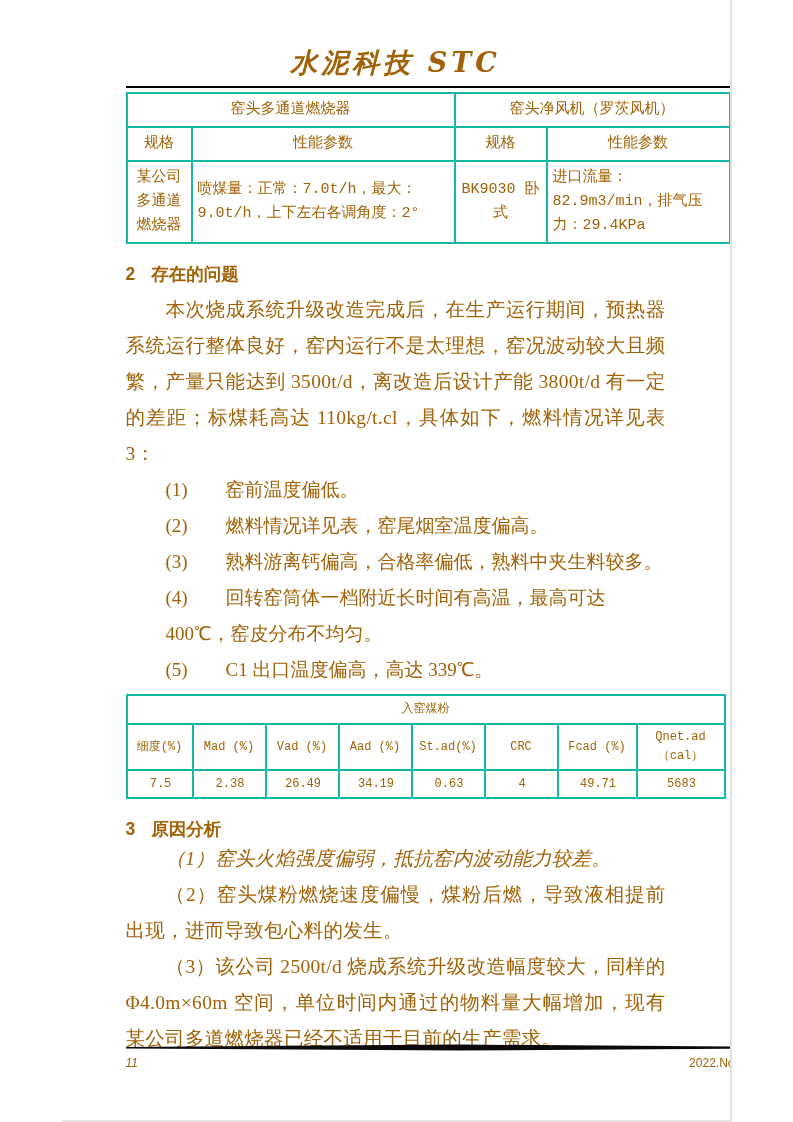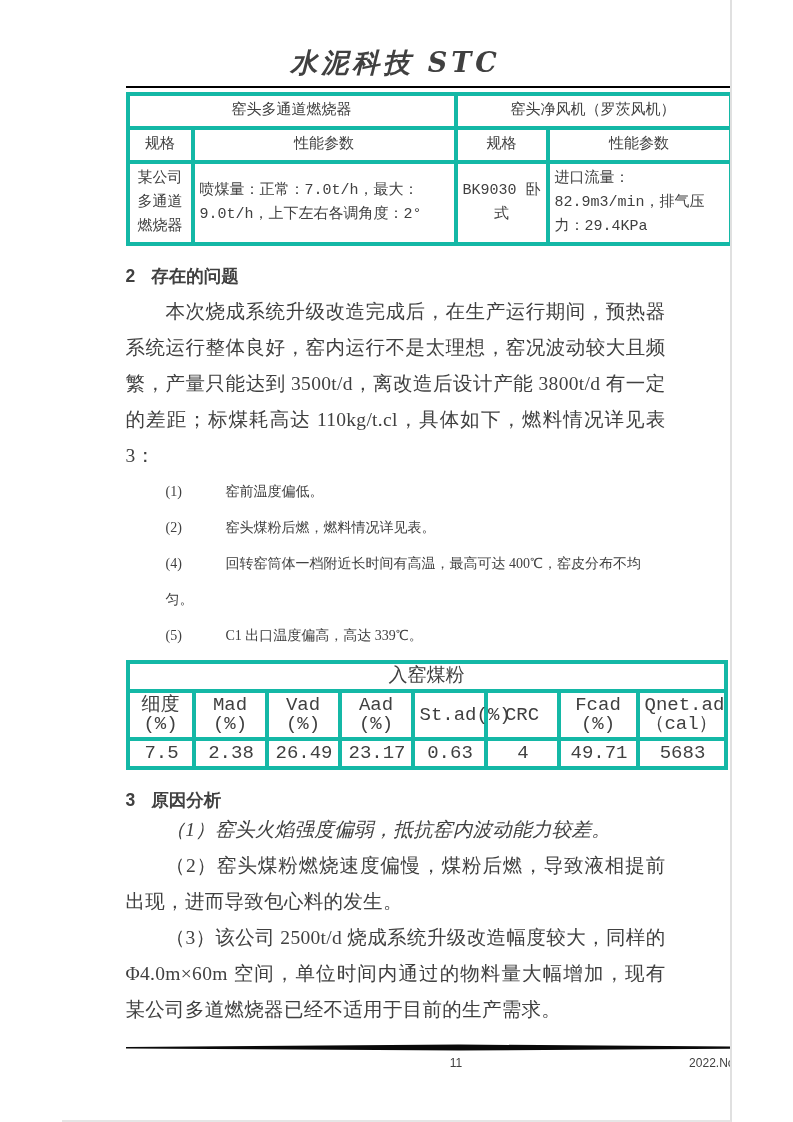--- a/index.html
+++ b/index.html
@@ -1,19 +1,19 @@
 <!DOCTYPE html>
 <html><head>
 <meta charset="utf-8">
 <style>
   * { margin:0; padding:0; box-sizing:border-box; }
   html,body { background:#ffffff; }
   .page {
     position:relative; width:670px; height:1122px; margin:0 auto;
-    background:#ffffff; color:#404040;
+    background:#ffffff; color:#a16207;
     border-right:2px solid #e0e0e0; border-bottom:2px solid #e6e6e6;
     font-family:"Liberation Serif", serif;
     overflow:hidden;
   }
   .content { padding:46px 64px 0 64px; }
 
   
   .journal-title {
     text-align:center; font-size:27px; font-weight:bold; font-style:italic;
     letter-spacing:4px; line-height:34px;
@@ -31,52 +31,52 @@
     font-family:"Liberation Sans", sans-serif;
   }
   .sec-heading .sec-num { display:inline-block; margin-right:16px; }
 
   
   table {
     border-collapse:collapse; table-layout:fixed; margin:4px auto 0 auto;
     font-size:15px; line-height:24px;
     font-family:"Liberation Mono", "Liberation Serif", monospace;
   }
-  td { border:4px solid #14b8a6; text-align:center; vertical-align:middle; padding:3px 5px; }
+  td { border:2px solid #14b8a6; text-align:center; vertical-align:middle; padding:3px 5px; }
   table.t2 { width:603px; border:2px solid #000; }
   table.t2 td.left-text { text-align:left; }
   table.t2 tr.hdr1 td { height:34px; }
   table.t2 tr.hdr2 td { height:34px; }
   table.t2 tr.data td { height:82px; }
-  table.t3 { width:598px; border:2px solid #000; margin-top:6px; font-size:19px; line-height:19px; }
+  table.t3 { width:598px; border:2px solid #000; margin-top:6px; font-size:12px; line-height:19px; }
   table.t3 tr.span td { height:29px; }
   table.t3 tr.hdr td { height:42px; }
   table.t3 tr.vals td { height:28px;padding-left:7px; }
 
   
   .para {
     font-size:19.5px; line-height:36px; text-align:justify;
     letter-spacing:0.3px;
   }
   .para.first { margin-top:6px; }
   .indent { text-indent:40px; }
-  .list2 { font-size:14px; line-height:36px; padding-left:40px; }
+  .list2 { font-size:19px; line-height:36px; padding-left:40px; }
   .list2 .li-num { display:inline-block; min-width:60px; }
   .sec3-wrap .para { margin-top:0; }
   .sec3-wrap .para + .para { margin-top:0; }
   .mt8 { margin-top:8px;font-style:italic; }
 
   
   .footer { position:absolute; left:64px; top:1044px; width:665px; }
   .footer-rule-svg { display:block; width:665px; height:8px; }
   .footer-row {
     position:relative; margin-top:2px; height:18px;
     font-family:"Liberation Sans", sans-serif; font-size:12px; line-height:18px;
   }
-  .footer-row .page-num { position:absolute; left:0; right:4px; text-align:center; }
+  .footer-row .page-num { position:absolute; left:0; right:4px; text-align:left;font-style:italic; }
   .footer-row .issue { position:absolute; right:46px; }
 </style>
 </head>
 <body>
 
 <div class="page">
   <div class="content">
 
     <div class="journal-title">水泥科技 STC</div>
     <div class="header-rule"></div>
@@ -110,21 +110,22 @@
     </table>
 
     <div class="sec-heading">
       <span class="sec-num">2</span><span>存在的问题</span>
     </div>
 
     <p class="para first indent">本次烧成系统升级改造完成后，在生产运行期间，预热器系统运行整体良好，窑内运行不是太理想，窑况波动较大且频繁，产量只能达到 3500t/d，离改造后设计产能 3800t/d 有一定的差距；标煤耗高达 110kg/t.cl，具体如下，燃料情况详见表 3：</p>
 
     <div>
       <p class="list2"><span class="li-num">(1)</span><span>窑前温度偏低。</span></p>
-      <p class="list2"><span class="li-num">(2)</span><span>窑头煤粉后燃，燃料情况详见表。</span></p>
+      <p class="list2"><span class="li-num">(2)</span><span>燃料情况详见表，窑尾烟室温度偏高。</span></p>
+      <p class="list2"><span class="li-num">(3)</span><span>熟料游离钙偏高，合格率偏低，熟料中夹生料较多。</span></p>
       <p class="list2"><span class="li-num">(4)</span><span>回转窑筒体一档附近长时间有高温，最高可达 400℃，窑皮分布不均匀。</span></p>
       <p class="list2"><span class="li-num">(5)</span><span>C1 出口温度偏高，高达 339℃。</span></p>
     </div>
 
 
     <table class="t3">
       <colgroup>
           <col style="width:66px">
           <col style="width:73px">
           <col style="width:73px">
@@ -145,21 +146,21 @@
           <td>Aad (%)</td>
           <td>St.ad(%)</td>
           <td>CRC</td>
           <td>Fcad (%)</td>
           <td>Qnet.ad（cal）</td>
         </tr>
         <tr class="vals">
           <td>7.5</td>
           <td>2.38</td>
           <td>26.49</td>
-          <td>23.17</td>
+          <td>34.19</td>
           <td>0.63</td>
           <td>4</td>
           <td>49.71</td>
           <td>5683</td>
         </tr>
       </tbody>
     </table>
 
     <div class="sec-heading">
       <span class="sec-num">3</span><span>原因分析</span>

